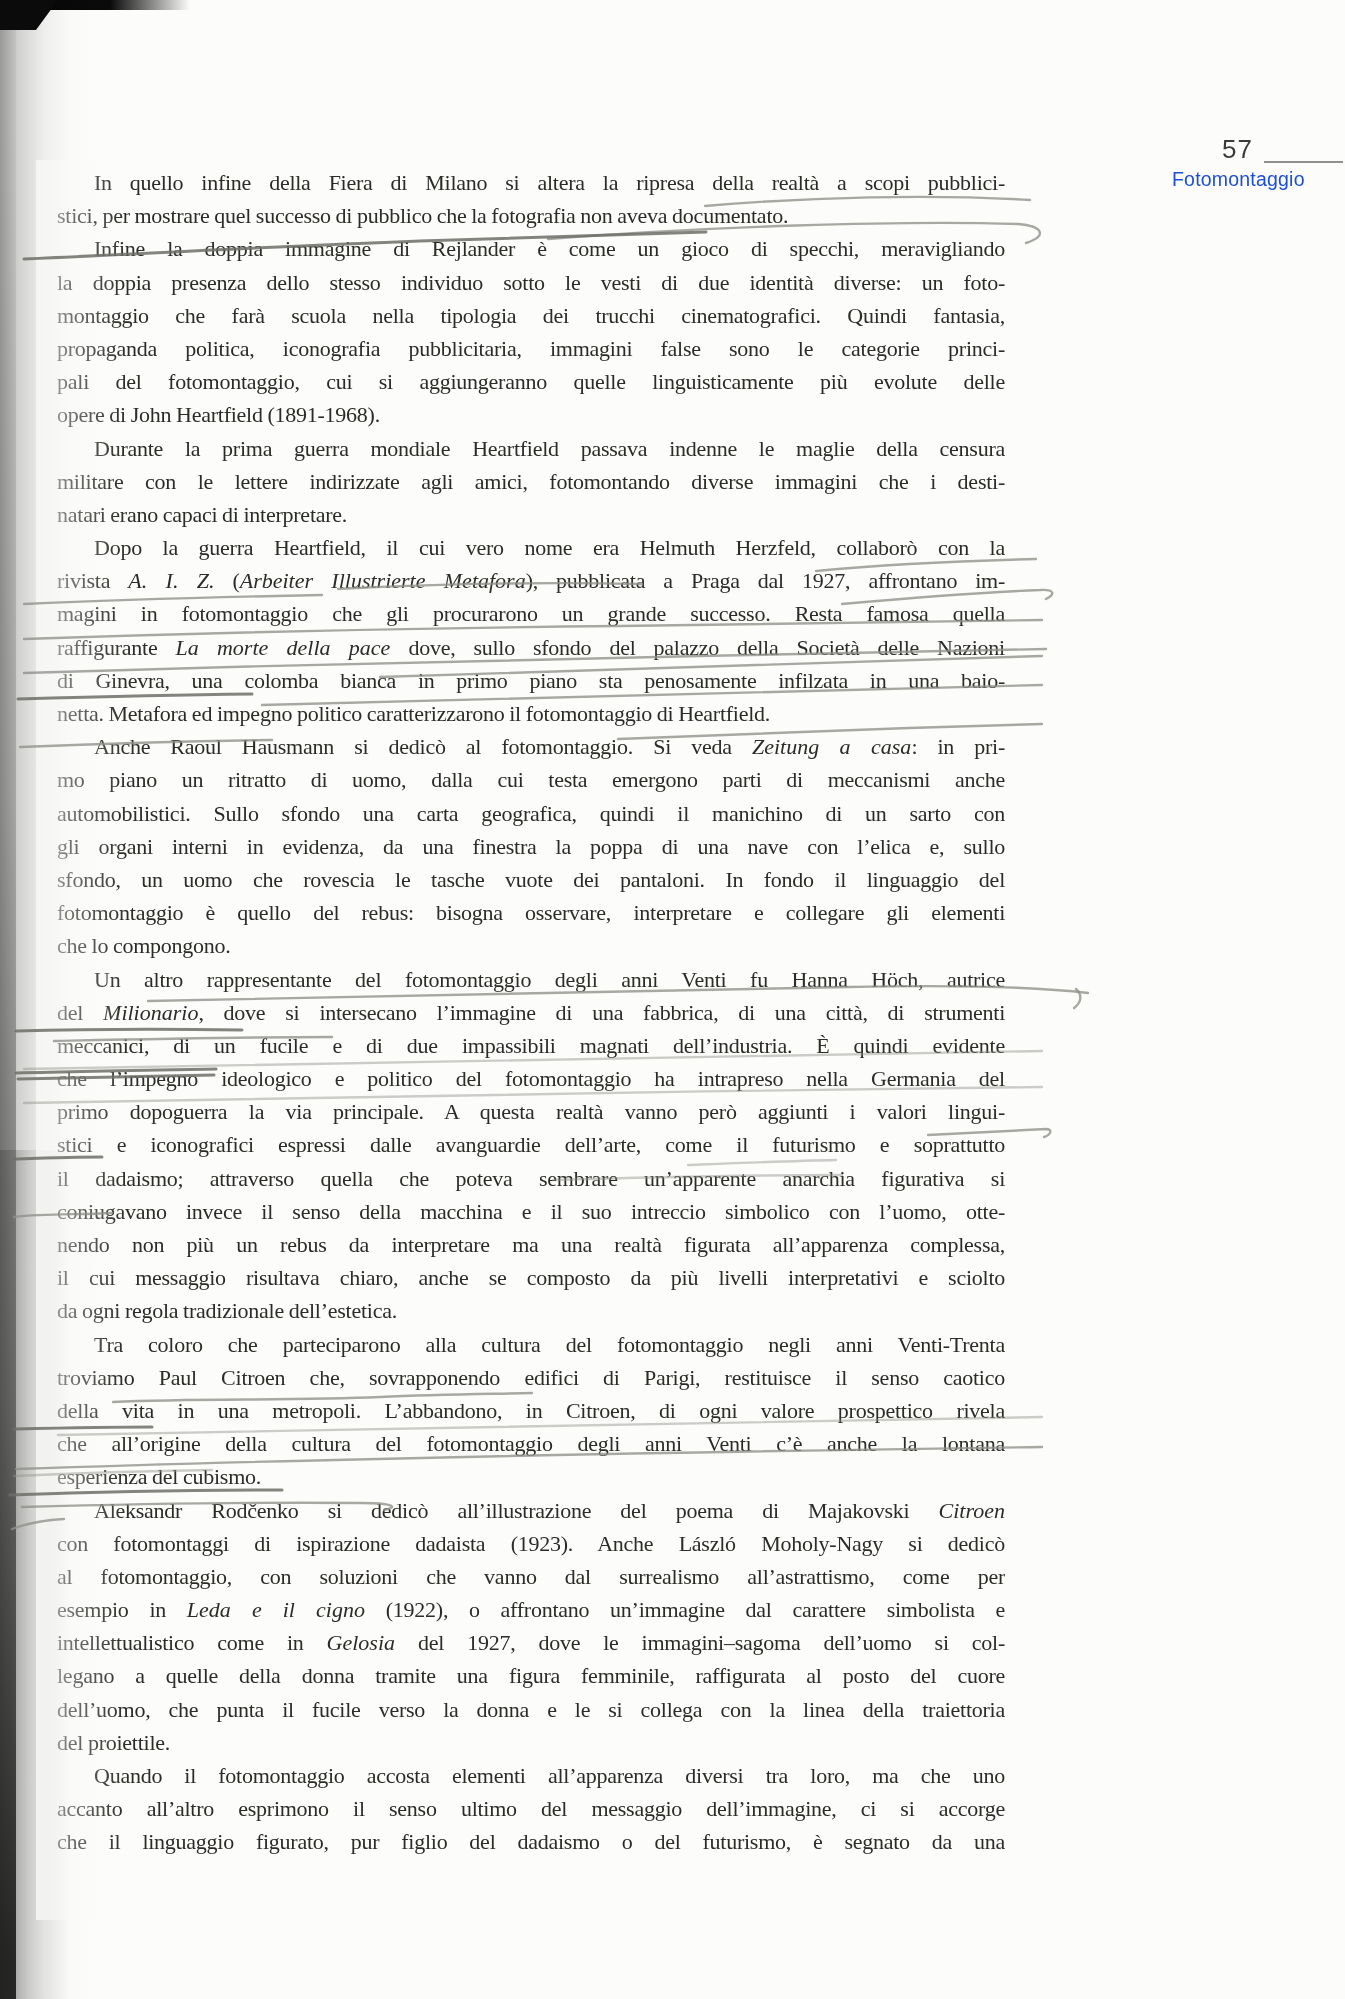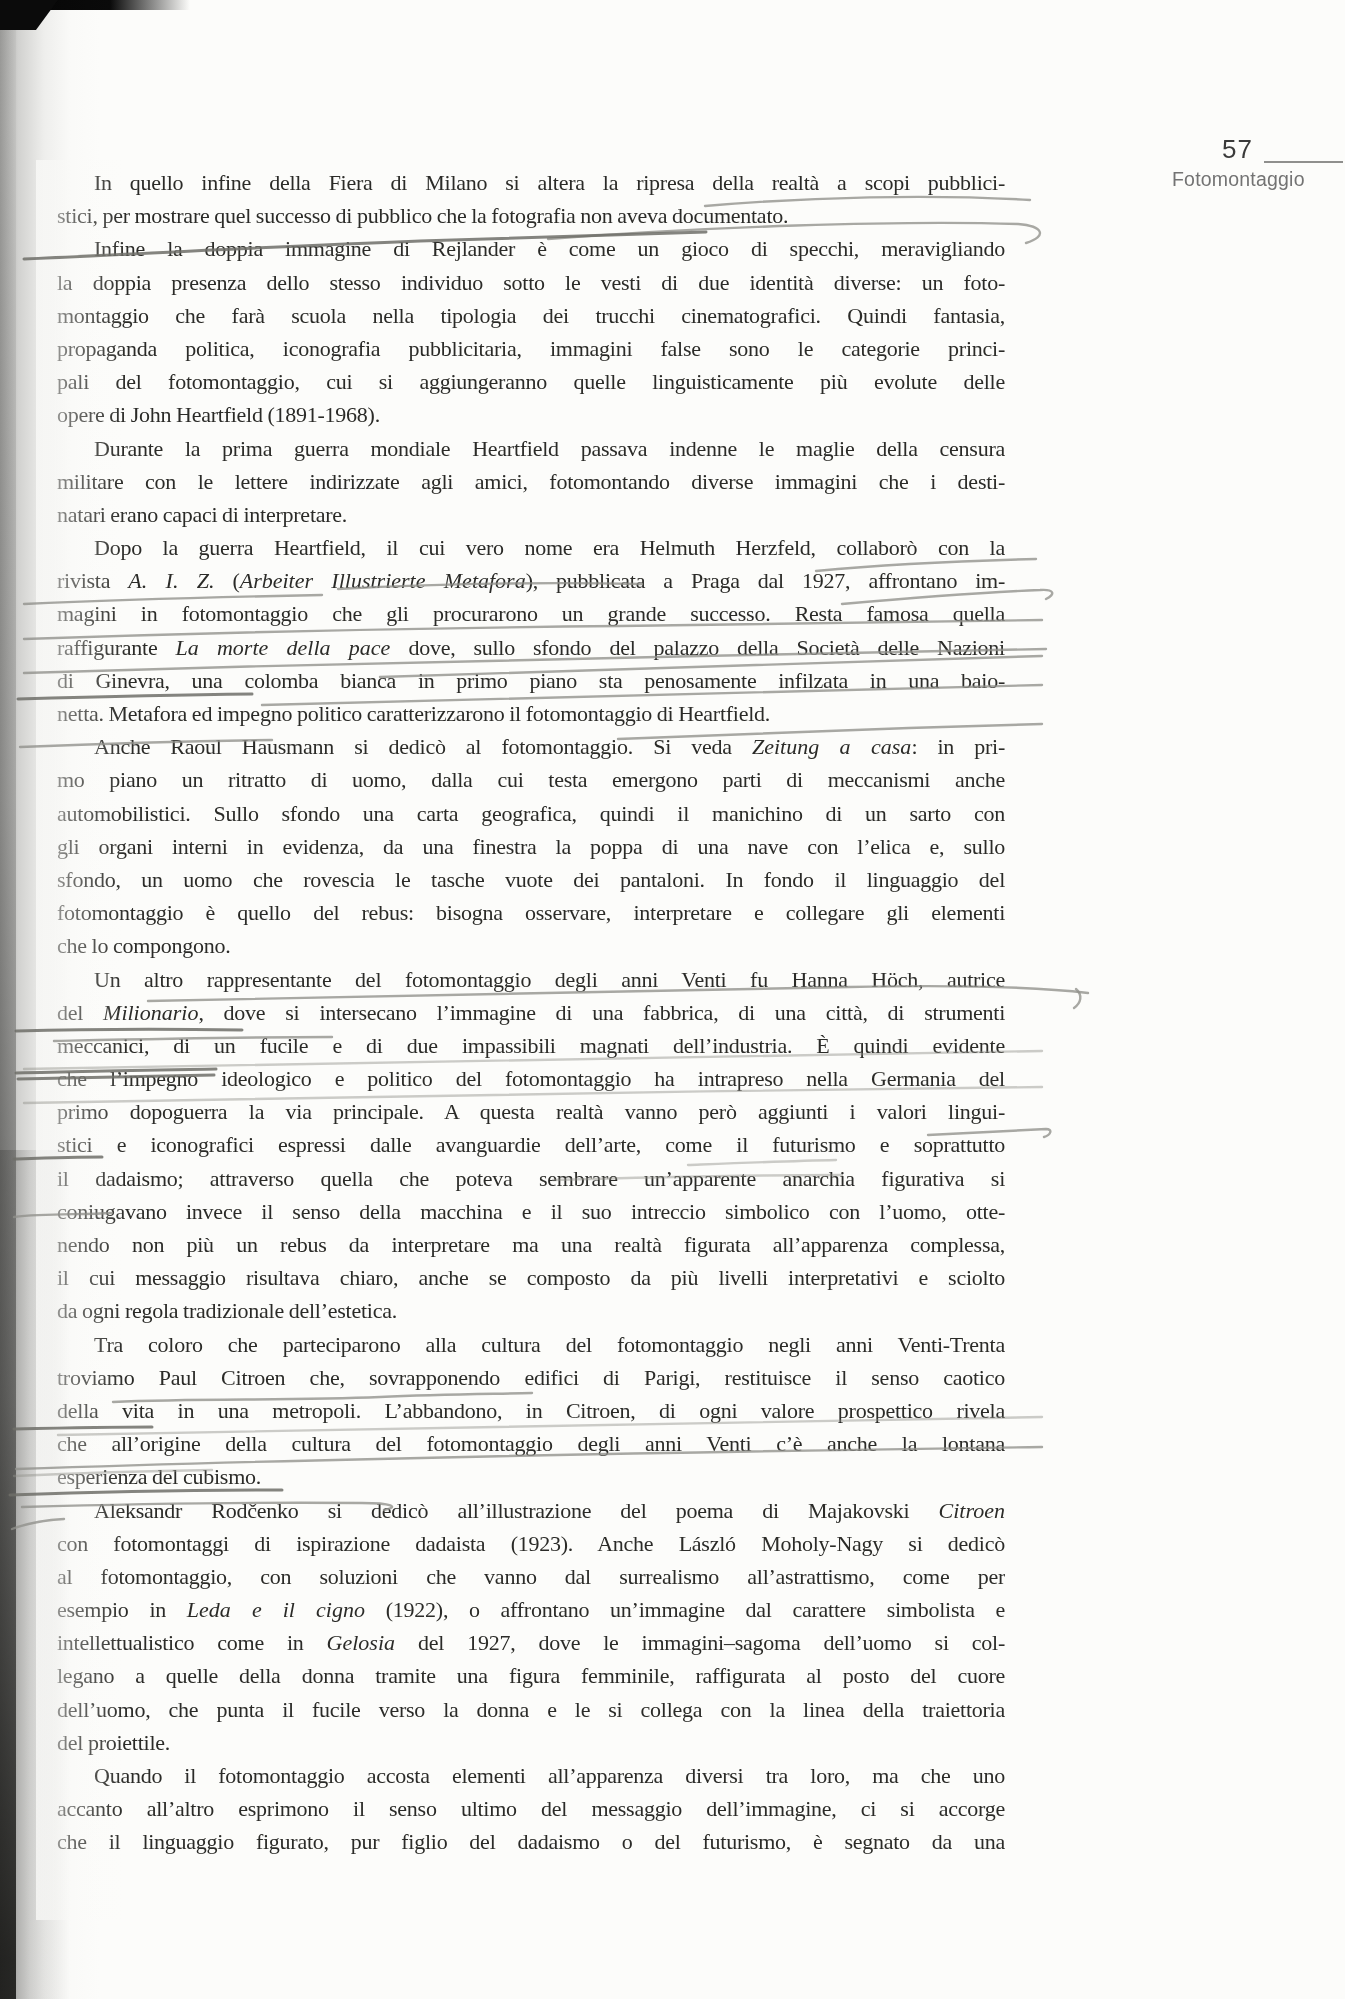--- a/index.html
+++ b/index.html
@@ -52,21 +52,21 @@
     font-family:"Liberation Sans",sans-serif;
     font-size:26px;color:#3a3a3a;letter-spacing:1px;text-align:right;
   }
   .page-number-rule{
     position:absolute;left:1264px;top:161px;width:79px;height:2px;
     background:#8f8f8d;
   }
   .running-title{
     position:absolute;left:1172px;top:168px;
     font-family:"Liberation Sans",sans-serif;
-    font-size:19.5px;color:#737373;letter-spacing:.2px;
+    font-size:19.5px;color:#1d4ed8;letter-spacing:.2px;
   }
   
   .text-block{
     position:absolute;left:57px;top:166px;width:948px;
     font-size:22px;line-height:33.2px;color:#2b2b28;
     letter-spacing:-0.25px;word-spacing:-0.5px;
   }
   .line{
     height:33.2px;line-height:33.2px;
     text-align:justify;text-align-last:justify;

